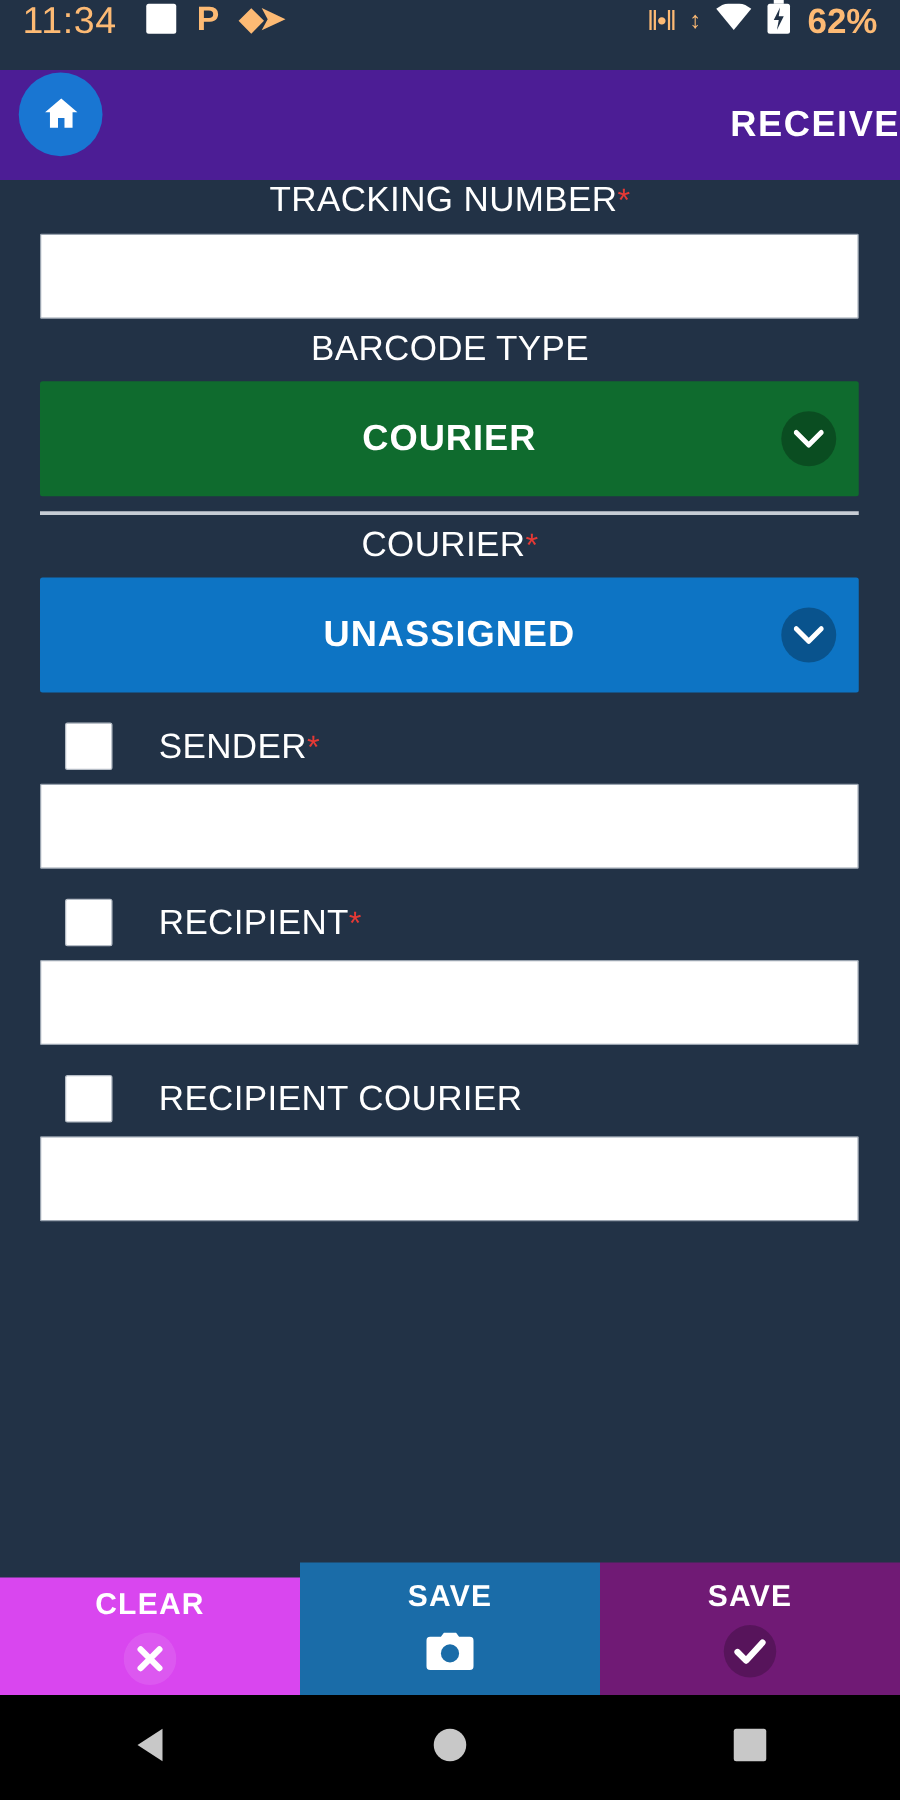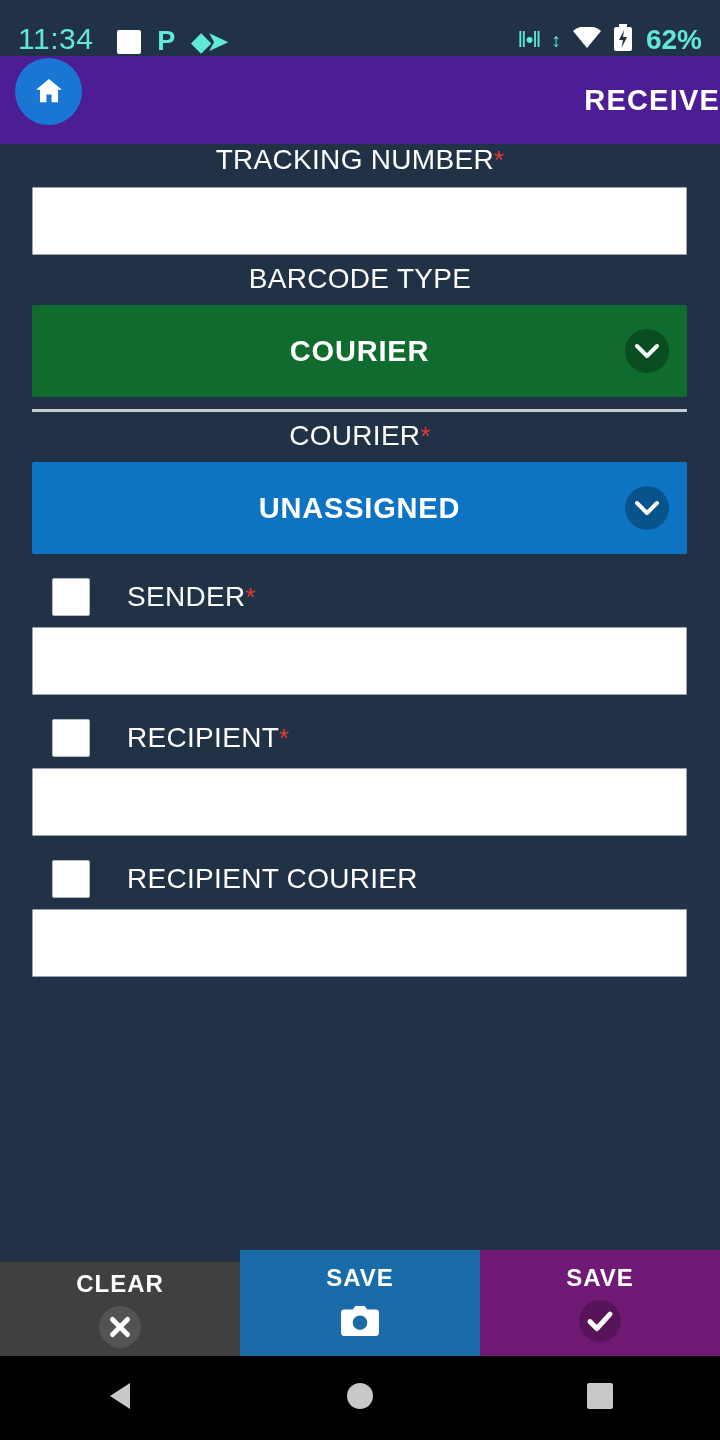--- a/index.html
+++ b/index.html
@@ -13,23 +13,23 @@
     position: relative;
     width: 720px; height: 1440px;
     background: #223246;
     display: flex; flex-direction: column;
   }
 
   
   .statusbar {
     height: 56px; flex: 0 0 56px;
     background: #223246;
-    display: flex; align-items: flex-end;
+    display: flex; align-items: flex-start;
     padding: 0 18px;
-    color: #5eead4;
+    color: #fdba74;
   }
   .status-clock {
     font-size: 30px; font-weight: 400; letter-spacing: 0.5px;
   }
   .status-left-icons { display: flex; align-items: center; gap: 16px; margin-left: 24px; }
   .sq-icon { width: 24px; height: 24px; background: #fff; border-radius: 2px; }
   .p-icon { font-size: 27px; font-weight: 700; line-height: 1; }
   .dia-icon { font-size: 25px; letter-spacing: -3px; font-weight: 700; }
   .status-spacer { flex: 1; }
   .status-right { display: flex; align-items: center; gap: 11px; }
@@ -130,21 +130,21 @@
     flex: 0 0 106px;
     display: flex;
   }
   .act {
     flex: 1 1 0;
     display: flex; flex-direction: column;
     align-items: center; justify-content: center;
     gap: 8px;
     cursor: pointer; border: none;
   }
-  .act.clear { background: #404040; margin-top: 12px; }
+  .act.clear { background: #d946ef; margin-top: 12px; }
   .act.scan  { background: #1a6ca8; }
   .act.save  { background: #701a75; }
   .act-label { color: #ffffff; font-size: 24px; font-weight: 700; letter-spacing: 1px; }
   .act-icon {
     width: 42px; height: 42px; border-radius: 50%;
     display: flex; align-items: center; justify-content: center;
   }
   .act.clear .act-icon { background: rgba(255,255,255,0.10); }
   .act.save  .act-icon { background: rgba(0,0,0,0.22); }
 

